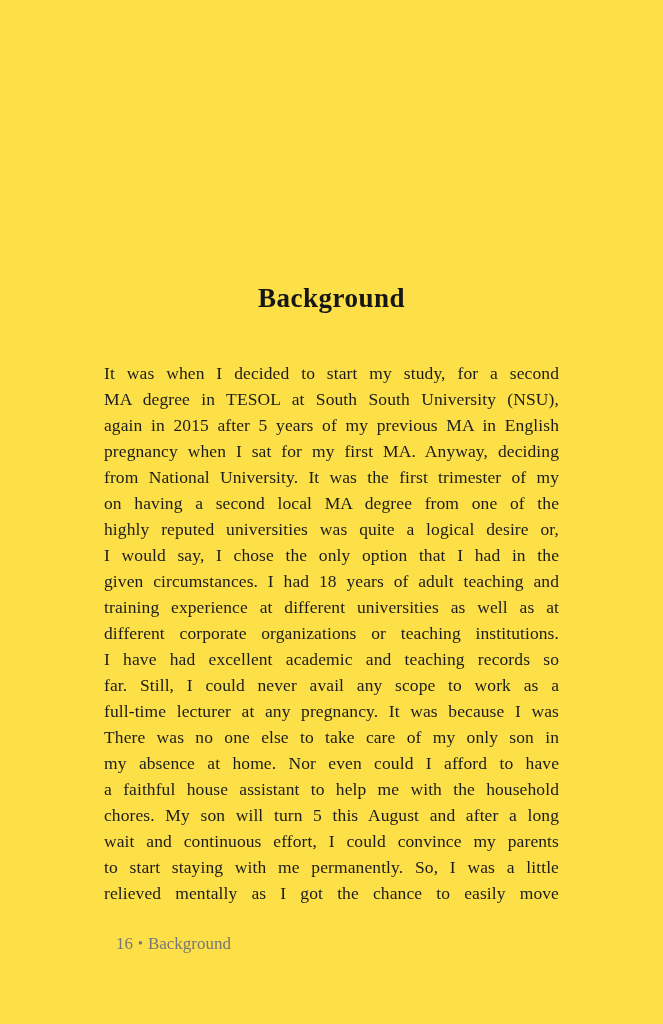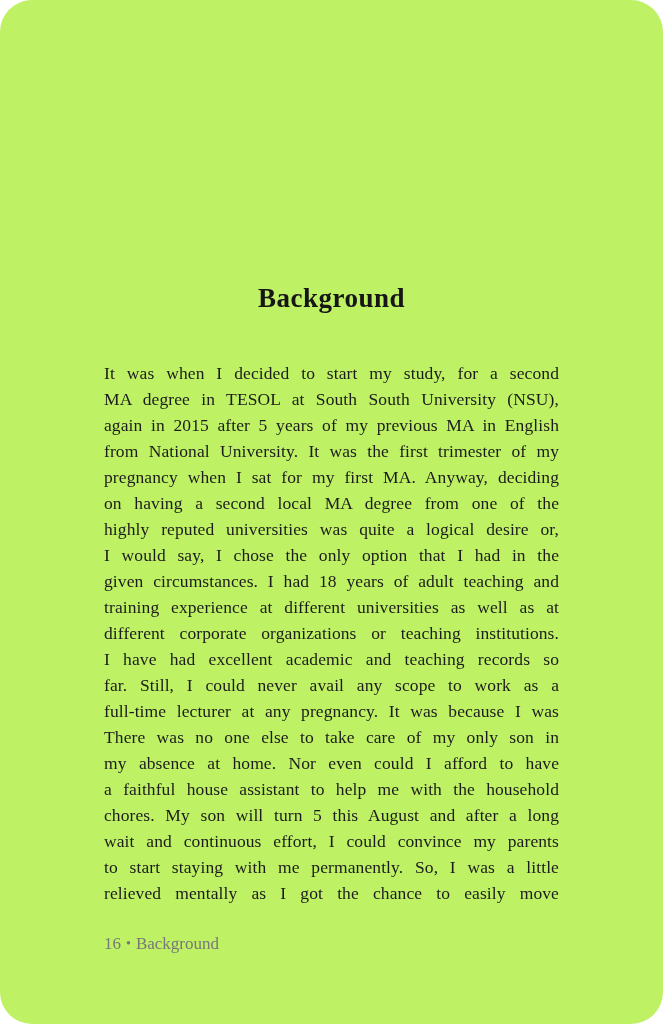--- a/index.html
+++ b/index.html
@@ -4,24 +4,23 @@
 <style>
   html, body {
     margin: 0;
     padding: 0;
     background: #ffffff;
   }
   .page {
     position: relative;
     width: 663px;
     height: 1024px;
-    background: #bef264;
+    background: #fde047;
     overflow: hidden;
     font-family: "Liberation Serif", "DejaVu Serif", serif;
-    border-radius: 32px;
   }
   .heading {
     position: absolute;
     top: 283px;
     left: 0;
     width: 663px;
     margin: 0;
     text-align: center;
     font-size: 27px;
     font-weight: 700;
@@ -42,21 +41,21 @@
     height: 26px;
     line-height: 26px;
     text-align: justify;
     text-align-last: justify;
     white-space: normal;
     letter-spacing: 0.1px;
   }
   .footer {
     position: absolute;
     top: 933px;
-    left: 104px;
+    left: 116px;
     color: #777777;
     font-size: 17px;
     line-height: 22px;
   }
   .footer .bullet {
     display: inline-block;
     margin: 0 5px;
     font-size: 14px;
     vertical-align: 1px;
   }
@@ -65,22 +64,22 @@
 <body>
 
 <div class="page">
 
   <h1 class="heading">Background</h1>
 
   <div class="body-text">
       <div class="line">It was when I decided to start my study, for a second</div>
       <div class="line">MA degree in TESOL at South South University (NSU),</div>
       <div class="line">again in 2015 after 5 years of my previous MA in English</div>
+      <div class="line">pregnancy when I sat for my first MA. Anyway, deciding</div>
       <div class="line">from National University. It was the first trimester of my</div>
-      <div class="line">pregnancy when I sat for my first MA. Anyway, deciding</div>
       <div class="line">on having a second local MA degree from one of the</div>
       <div class="line">highly reputed universities was quite a logical desire or,</div>
       <div class="line">I would say, I chose the only option that I had in the</div>
       <div class="line">given circumstances. I had 18 years of adult teaching and</div>
       <div class="line">training experience at different universities as well as at</div>
       <div class="line">different corporate organizations or teaching institutions.</div>
       <div class="line">I have had excellent academic and teaching records so</div>
       <div class="line">far. Still, I could never avail any scope to work as a</div>
       <div class="line">full-time lecturer at any pregnancy. It was because I was</div>
       <div class="line">There was no one else to take care of my only son in</div>

